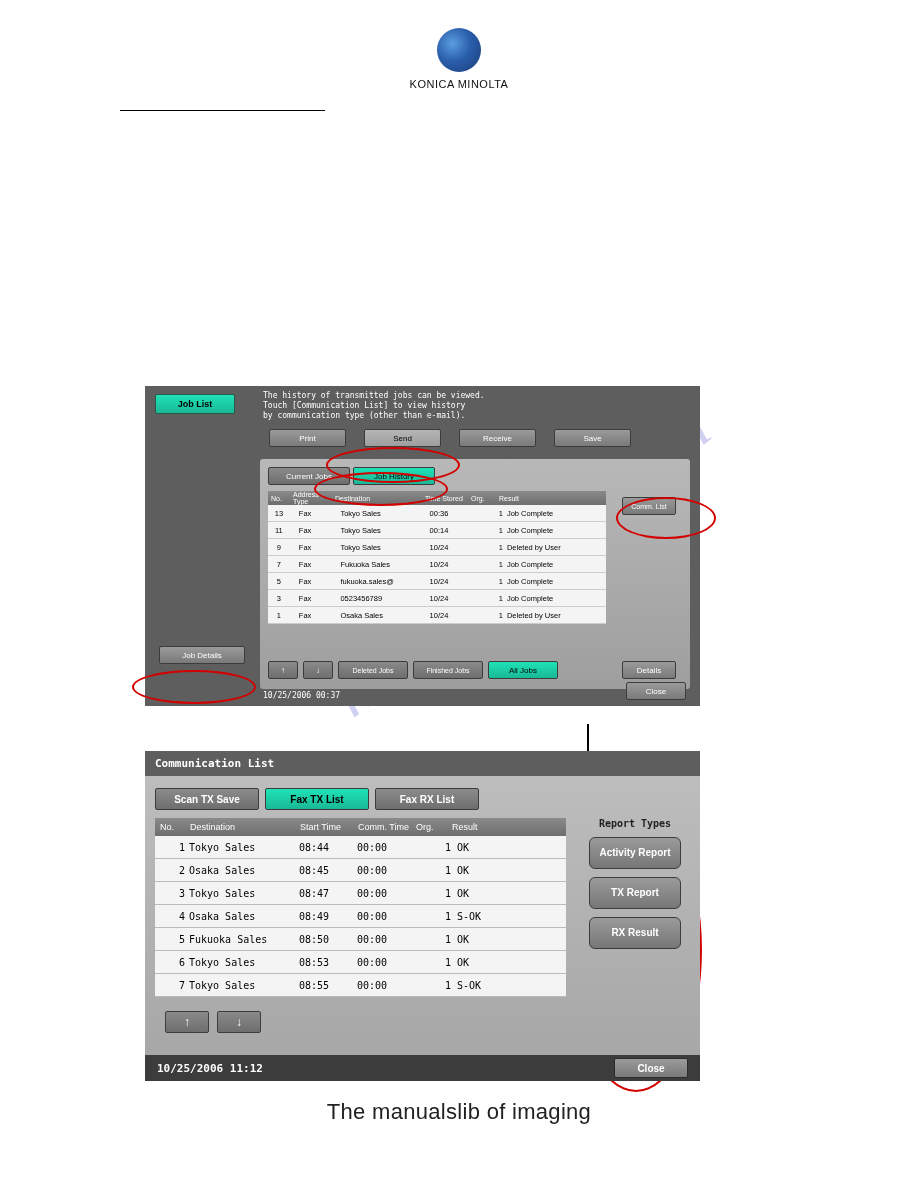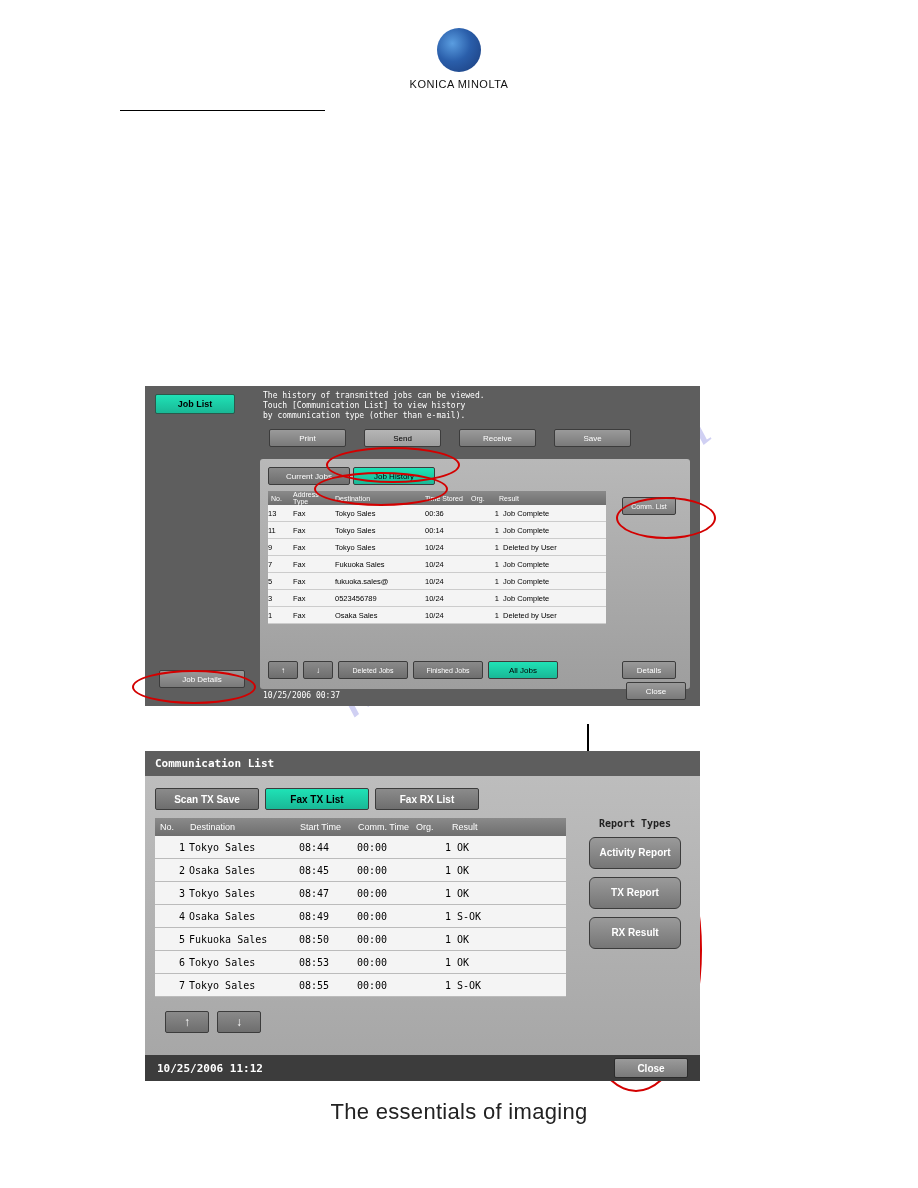--- a/index.html
+++ b/index.html
@@ -133,21 +133,21 @@
   .s1-thead .c6 { width: 100px; }
   .s1-row {
     display: flex;
     background: #f4f4f4;
     color: #000;
     font-size: 7.5px;
     height: 16px;
     align-items: center;
     border-bottom: 1px solid #ccc;
   }
-  .s1-row .c1 { width: 22px; text-align: left; padding-right: 3px; }
+  .s1-row .c1 { width: 22px; text-align: center; padding-right: 9px; }
   .s1-row .c2 { width: 42px; }
   .s1-row .c3 { width: 90px; }
   .s1-row .c4 { width: 46px; }
   .s1-row .c5 { width: 28px; text-align: right; padding-right: 4px; }
   .s1-row .c6 { width: 100px; }
   .s1-commlist {
     position: absolute;
     right: 14px; top: 38px;
     width: 52px; height: 16px;
     background: linear-gradient(#9a9a9a,#7a7a7a);
@@ -186,21 +186,21 @@
     width: 52px; height: 16px;
     background: linear-gradient(#9a9a9a,#7a7a7a);
     color: #fff;
     font-size: 8px;
     display: flex; align-items: center; justify-content: center;
     border: 1px solid #3c3c3c;
     border-radius: 2px;
   }
   .s1-jobdetails {
     position: absolute;
-    left: 14px; top: 284px;
+    left: 14px; top: 260px;
     width: 84px; height: 16px;
     background: linear-gradient(#9a9a9a,#7a7a7a);
     color: #fff;
     font-size: 8px;
     display: flex; align-items: center; justify-content: center;
     border: 1px solid #3c3c3c;
     border-radius: 2px;
   }
   .s1-close {
     position: absolute;
@@ -625,14 +625,14 @@
         <div class="rbtn">RX Result</div>
       </div>
     </div>
 
     <div class="s2-footer">
       <div class="s2-ts">10/25/2006   11:12</div>
       <div class="s2-close">Close</div>
     </div>
   </div>
 
-  <div class="tagline">The essentials of imaging</div>
+  <div class="tagline">The manualslib of imaging</div>
 </div>
 
 </body></html>

